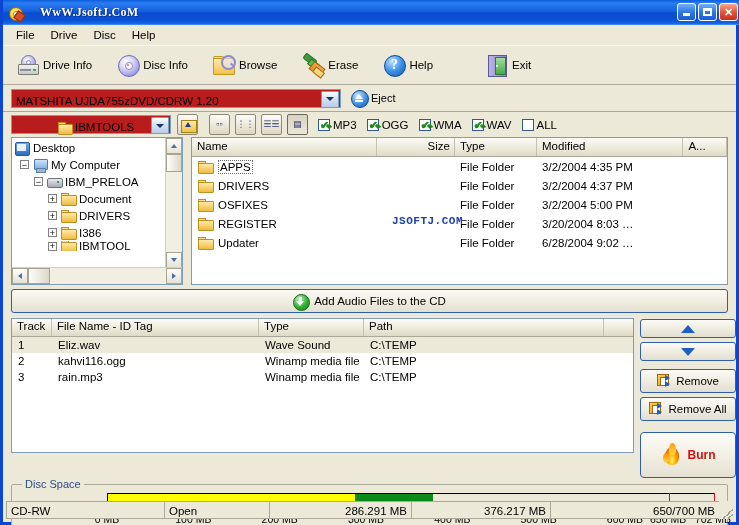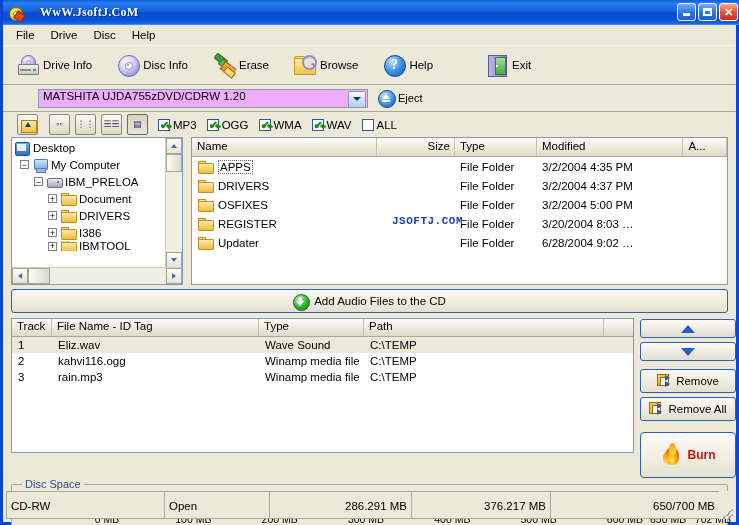--- a/index.html
+++ b/index.html
@@ -109,23 +109,23 @@
   .ic-help .c{position:absolute;left:2px;top:2px;width:20px;height:20px;border-radius:50%;background:radial-gradient(circle at 35% 28%,#bfe0ff 0%,#3d92e8 50%,#1257ab 100%);border:1px solid #0d4c96;}
   .ic-help .q{position:absolute;left:0;top:0;right:0;bottom:0;display:flex;align-items:center;justify-content:center;color:#fff;font-weight:bold;font-size:14px;font-family:"Liberation Serif",serif;}
 
   .ic-exit .frame{position:absolute;left:3px;top:2px;width:17px;height:20px;background:linear-gradient(to right,#b9b3e6,#8b84cf);border:1px solid #5d579c;}
   .ic-exit .door{position:absolute;left:10px;top:4px;width:9px;height:16px;background:linear-gradient(to bottom,#9de09d,#49ab49);border:1px solid #2f7c2f;}
   .ic-exit .knob{position:absolute;left:11px;top:12px;width:2px;height:2px;border-radius:50%;background:#ffe;}
 
   
   .driverow{height:26px;display:flex;align-items:center;background:#ece9d8;padding-left:8px;border-bottom:1px solid #aca899;}
   .combo{
-    height:19px;background:#f0abfc;border:1px solid #7f9db9;
-    display:flex;align-items:flex-start;font-size:11.5px;color:#000;
-    padding-left:4px;box-sizing:border-box;position:relative;margin-left:27px;
+    height:19px;background:#b91c1c;border:1px solid #7f9db9;
+    display:flex;align-items:flex-end;font-size:11.5px;color:#000;
+    padding-left:4px;box-sizing:border-box;position:relative;
   }
   .combo .arrowbox{
     position:absolute;right:1px;top:1px;width:16px;height:15px;
     background:linear-gradient(to bottom,#ffffff,#d6e3f4 40%,#b9cde8);
     border:1px solid #7f9db9;border-radius:1px;
     display:flex;align-items:center;justify-content:center;
   }
   .caret{width:0;height:0;border-left:4px solid transparent;border-right:4px solid transparent;border-top:4px solid #16385e;}
   .eject{display:flex;align-items:center;gap:4px;margin-left:10px;cursor:default;}
   .ic-eject{width:16px;height:16px;position:relative;}
@@ -277,21 +277,21 @@
   .seg{position:absolute;top:0;bottom:0;}
   .seg.yellow{background:#ffff00;}
   .seg.green{background:#0a8a18;}
   .marker{position:absolute;top:-1px;bottom:-1px;width:1px;}
   .scale{position:absolute;left:95px;top:25px;width:608px;height:16px;}
   .tk{position:absolute;top:0;width:1px;height:4px;background:#000;}
   .tklab{position:absolute;top:3px;font-size:10.5px;color:#000;transform:translateX(-50%);white-space:nowrap;}
 
   
   .statusbar{
-    position:absolute;left:3px;right:3px;bottom:3px;height:28px;
+    position:absolute;left:3px;right:3px;bottom:3px;height:18px;
     display:flex;background:#ece9d8;
   }
   .stcell{
     border:1px solid #aca899;border-right:0;box-sizing:border-box;
     font-size:11.5px;padding:1px 4px 0 4px;display:flex;align-items:center;
     background:#ece9d8;
   }
   .stcell.r{justify-content:flex-end;}
   .stcell:last-of-type{border-right:1px solid #aca899;}
   .grip{width:14px;display:flex;align-items:flex-end;justify-content:flex-end;}
@@ -350,38 +350,38 @@
     </div>
     <div class="tbtn">
       <div class="ic ic-disc">
         <div class="cd"></div>
           <div class="cdh"></div>
           <div class="cdh2"></div>
       </div>
       <span class="lab">Disc Info</span>
     </div>
     <div class="tbtn">
+      <div class="ic ic-folder">
+        <div class="tab"></div>
+          <div class="back"></div>
+          <div class="glass"></div>
+          <div class="hdl"></div>
+      </div>
+      <span class="lab">Browse</span>
+    </div>
+    <div class="tbtn">
       <div class="ic ic-erase">
         <div class="h"></div>
           <div class="h2"></div>
           <div class="br"></div>
           <div class="bt"></div>
       </div>
       <span class="lab">Erase</span>
     </div>
     <div class="tbtn">
-      <div class="ic ic-folder">
-        <div class="tab"></div>
-          <div class="back"></div>
-          <div class="glass"></div>
-          <div class="hdl"></div>
-      </div>
-      <span class="lab">Browse</span>
-    </div>
-    <div class="tbtn">
       <div class="ic ic-help">
         <div class="c"></div>
           <div class="q">?</div>
       </div>
       <span class="lab">Help</span>
     </div>
     <div class="tbtn" style="margin-left:28px">
       <div class="ic ic-exit">
         <div class="frame"></div>
           <div class="door"></div>
@@ -402,20 +402,30 @@
       <div class="ic-eject">
           <div class="c"></div>
           <div class="t"></div>
           <div class="b"></div>
         </div>
       <span>Eject</span>
     </div>
   </div>
 
   <div class="pathrow">
+    <div class="combo pathcombo">
+      <div class="fold">
+          <div class="tp"></div>
+          <div class="bk"></div>
+        </div>
+      <span>IBMTOOLS</span>
+      <div class="arrowbox">
+          <div class="caret"></div>
+        </div>
+    </div>
 
     <div class="vbtn upb">
       <div class="upfold"></div>
       <div class="uparrow"></div>
     </div>
 
     <div class="vbtn">
       <div class="glyph">▫▫</div>
     </div>
     <div class="vbtn">

